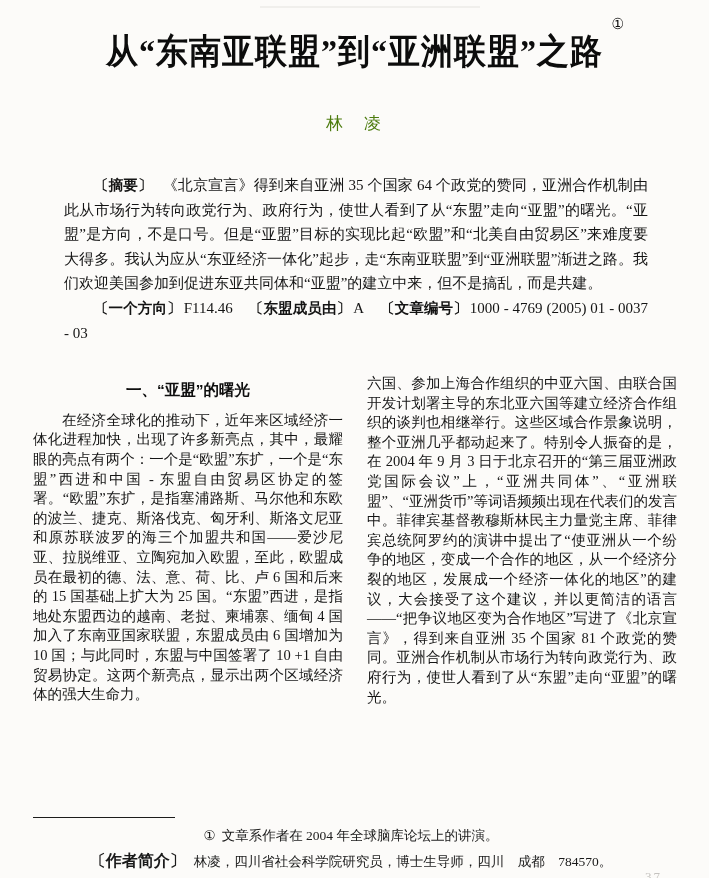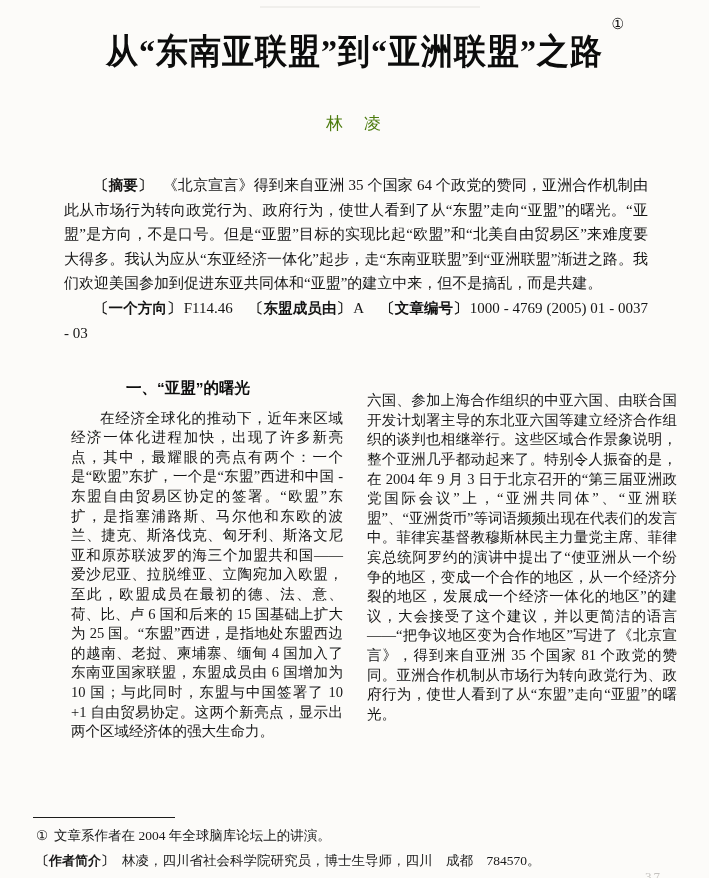--- a/index.html
+++ b/index.html
@@ -64,34 +64,35 @@
     color:#151515;
   }
   .col h3{
     margin:4px 0 11px 0;
     text-align:center;
     font-size:15.5px;font-weight:bold;
     font-family:"Liberation Sans","DejaVu Sans",sans-serif;
     color:#0e0e0e;
   }
   .col p{margin:0;}
-  .col p.indent{text-indent:2em;margin-left:38px;}
+  .col p.indent{text-indent:2em;}
   
   .footrule{
     position:absolute;top:817px;left:33px;
     width:142px;height:0;
     border-top:1.6px solid #1c1c1c;
   }
   .footnotes{
-    position:absolute;top:823px;left:36px;width:648px;
+    position:absolute;top:823px;left:27px;width:648px;
     font-size:13.5px;line-height:25px;
     color:#1a1a1a;
+    text-align:center;
   }
   .footnotes p{margin:0;}
-  .footnotes .lbl{margin-right:8px;font-size:13px;}
+  .footnotes .lbl{margin-right:8px;font-size:16px;}
   .fn-marker{margin-right:6px;}
   .pagenum{
     position:absolute;top:869px;left:645px;
     font-size:13px;color:#c4c2bf;letter-spacing:2px;
   }
   
   .scan-smudge{
     position:absolute;top:6px;left:260px;width:220px;height:2px;
     background:#f0efec;
   }

